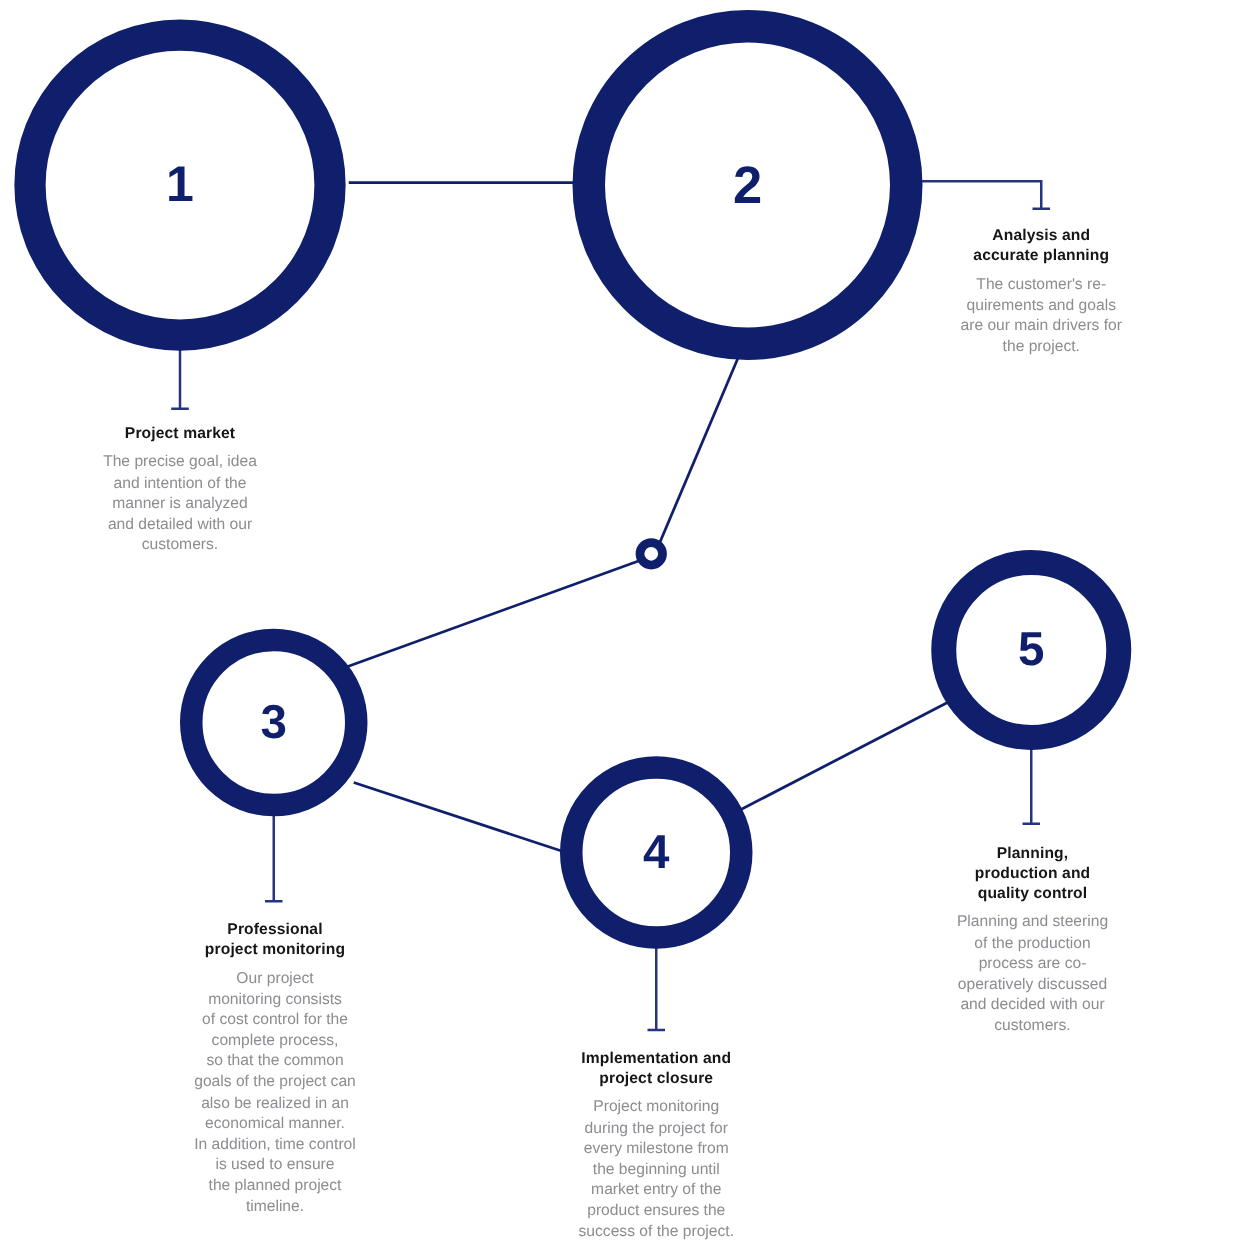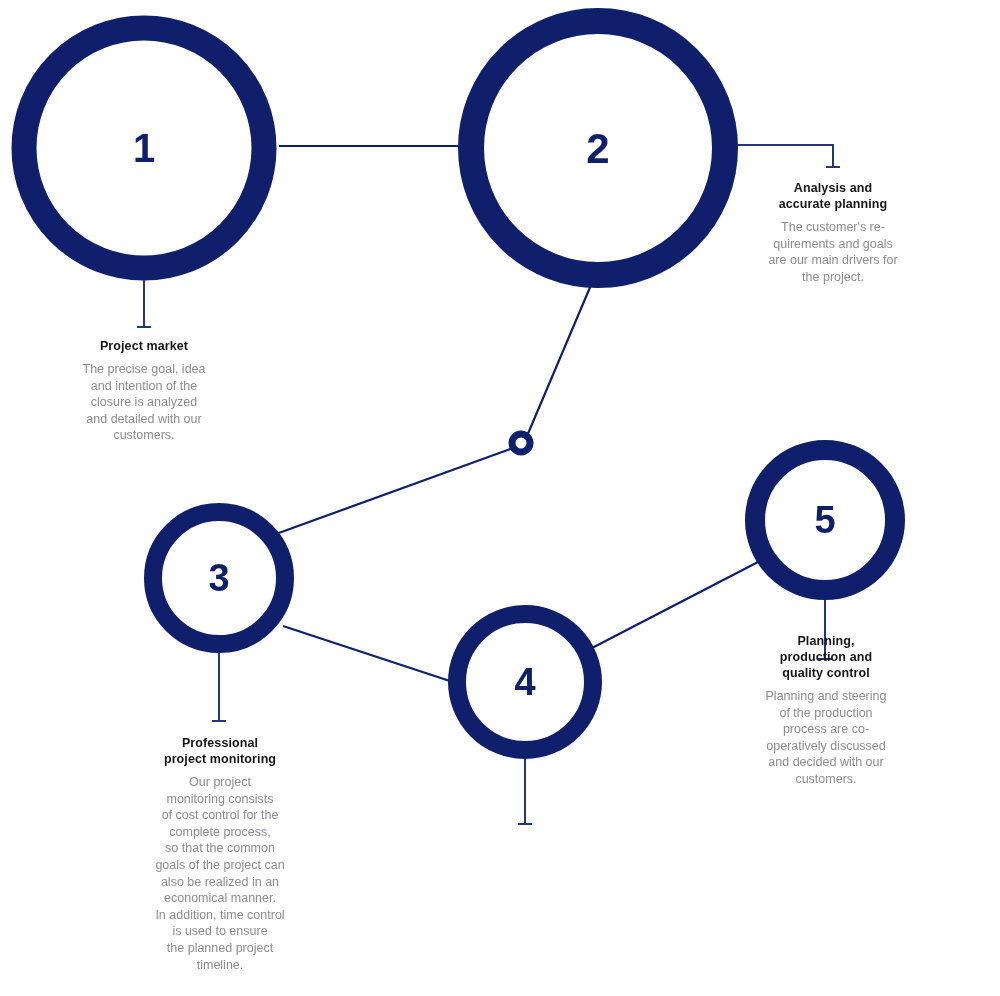--- a/index.html
+++ b/index.html
@@ -104,21 +104,21 @@
       <text class="node-number" x="525" y="682" font-size="38" text-anchor="middle" dominant-baseline="central">4</text>
       <text class="node-number" x="825" y="520" font-size="38" text-anchor="middle" dominant-baseline="central">5</text>
     </g>
 
   </svg>
 
   <div class="label-block" style="left:44px; top:338px; width:200px;">
     <p class="label-title">Project market</p>
     <p class="label-body">The precise goal, idea
 and intention of the
-closure is analyzed
+manner is analyzed
 and detailed with our
 customers.</p>
   </div>
 
   <div class="label-block" style="left:733px; top:180px; width:200px;">
     <p class="label-title">Analysis and
 accurate planning</p>
     <p class="label-body">The customer's re-
 quirements and goals
 are our main drivers for
@@ -135,22 +135,33 @@
 so that the common
 goals of the project can
 also be realized in an
 economical manner.
 In addition, time control
 is used to ensure
 the planned project
 timeline.</p>
   </div>
 
+  <div class="label-block" style="left:435px; top:838px; width:180px;">
+    <p class="label-title">Implementation and
+project closure</p>
+    <p class="label-body">Project monitoring
+during the project for
+every milestone from
+the beginning until
+market entry of the
+product ensures the
+success of the project.</p>
+  </div>
 
-  <div class="label-block" style="left:735px; top:633px; width:182px;">
+  <div class="label-block" style="left:735px; top:674px; width:182px;">
     <p class="label-title">Planning,
 production and
 quality control</p>
     <p class="label-body">Planning and steering
 of the production
 process are co-
 operatively discussed
 and decided with our
 customers.</p>
   </div>

